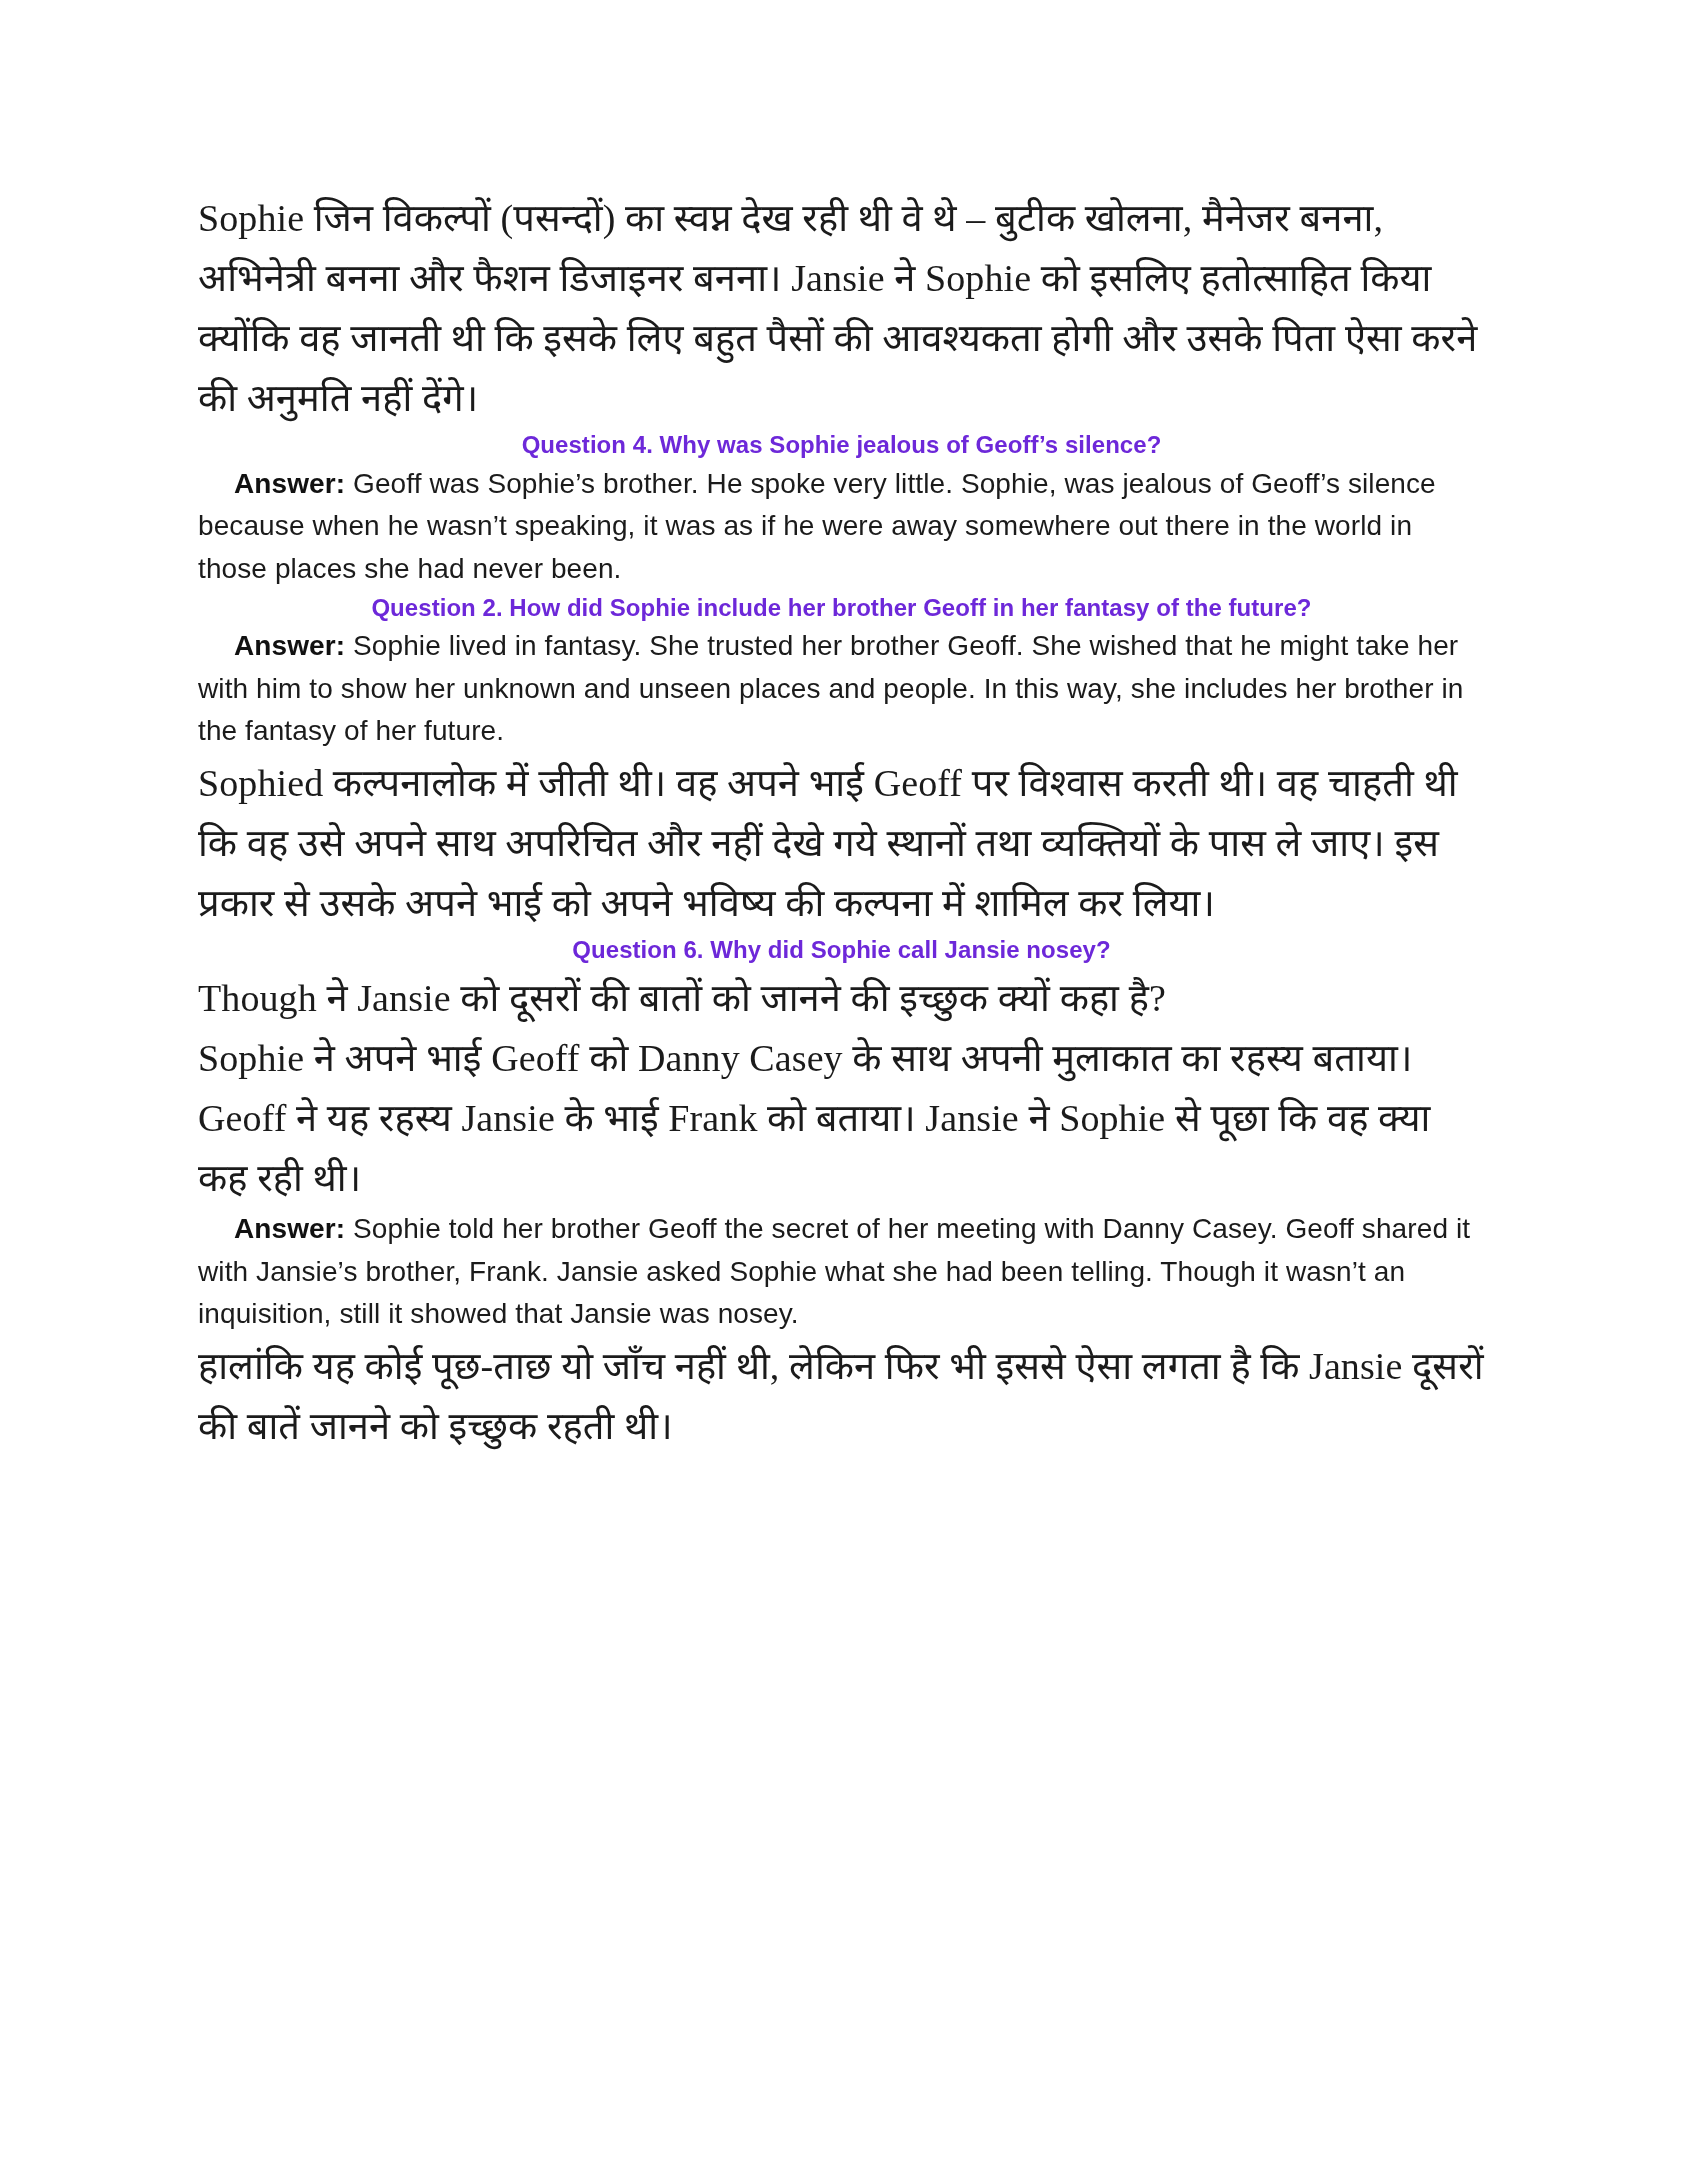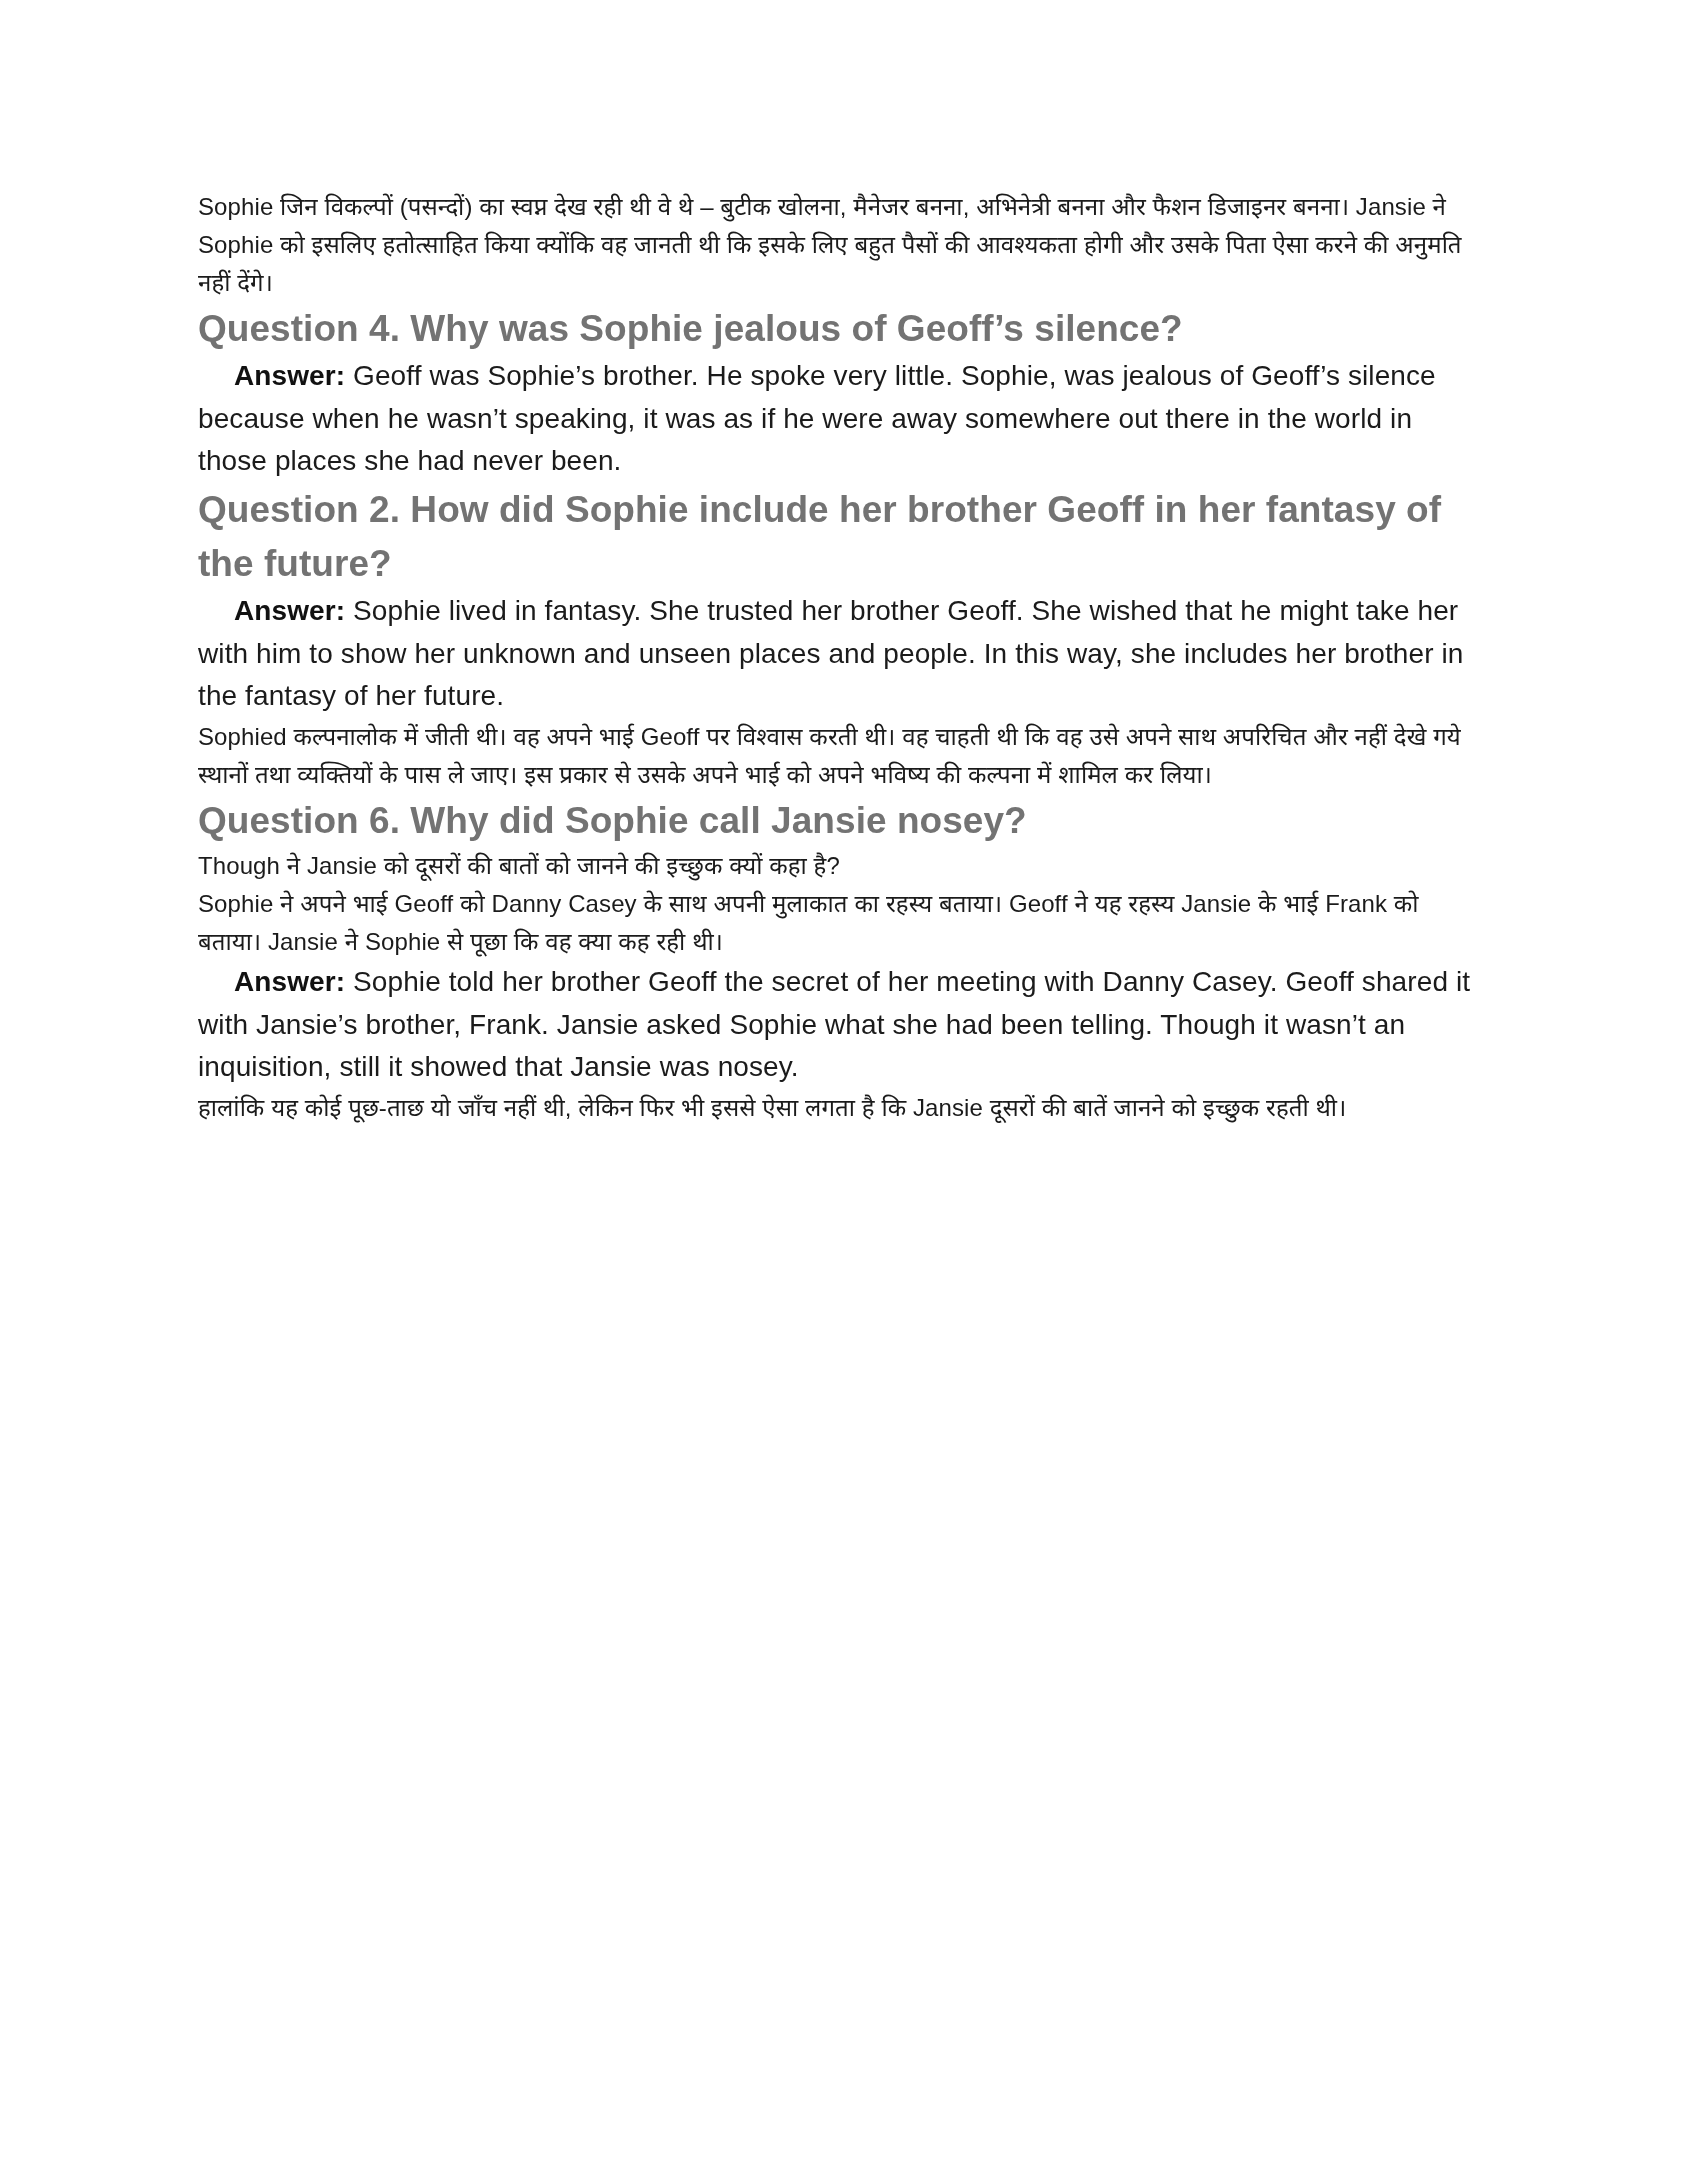--- a/index.html
+++ b/index.html
@@ -30,31 +30,32 @@
   }
   .para {
     margin: 0 0 46px 0;
     font-size: 28px;
     line-height: 1.52;
     letter-spacing: 0.1px;
     text-align: left;
     color: #1b1b1b;
   }
   .para.hindi {
-    font-family: Liberation Sans, sans-serif;
-    font-size: 24px;
+    font-family: Liberation Serif, serif;
+    font-size: 38px;
     line-height: 1.58;
   }
   .qheading {
     margin: 0 0 44px 0;
-    font-size: 37px;
+    font-size: 24px;
     font-weight: bold;
     line-height: 1.45;
-    color: #737373;
+    color: #6d28d9;
     letter-spacing: 0.05px;
+    text-align: center;
   }
   .answer-label {
     font-weight: bold;
     color: #111111;
     margin-left: 36px;
   }
   .blk {
     margin: 0;
   }
 </style>

